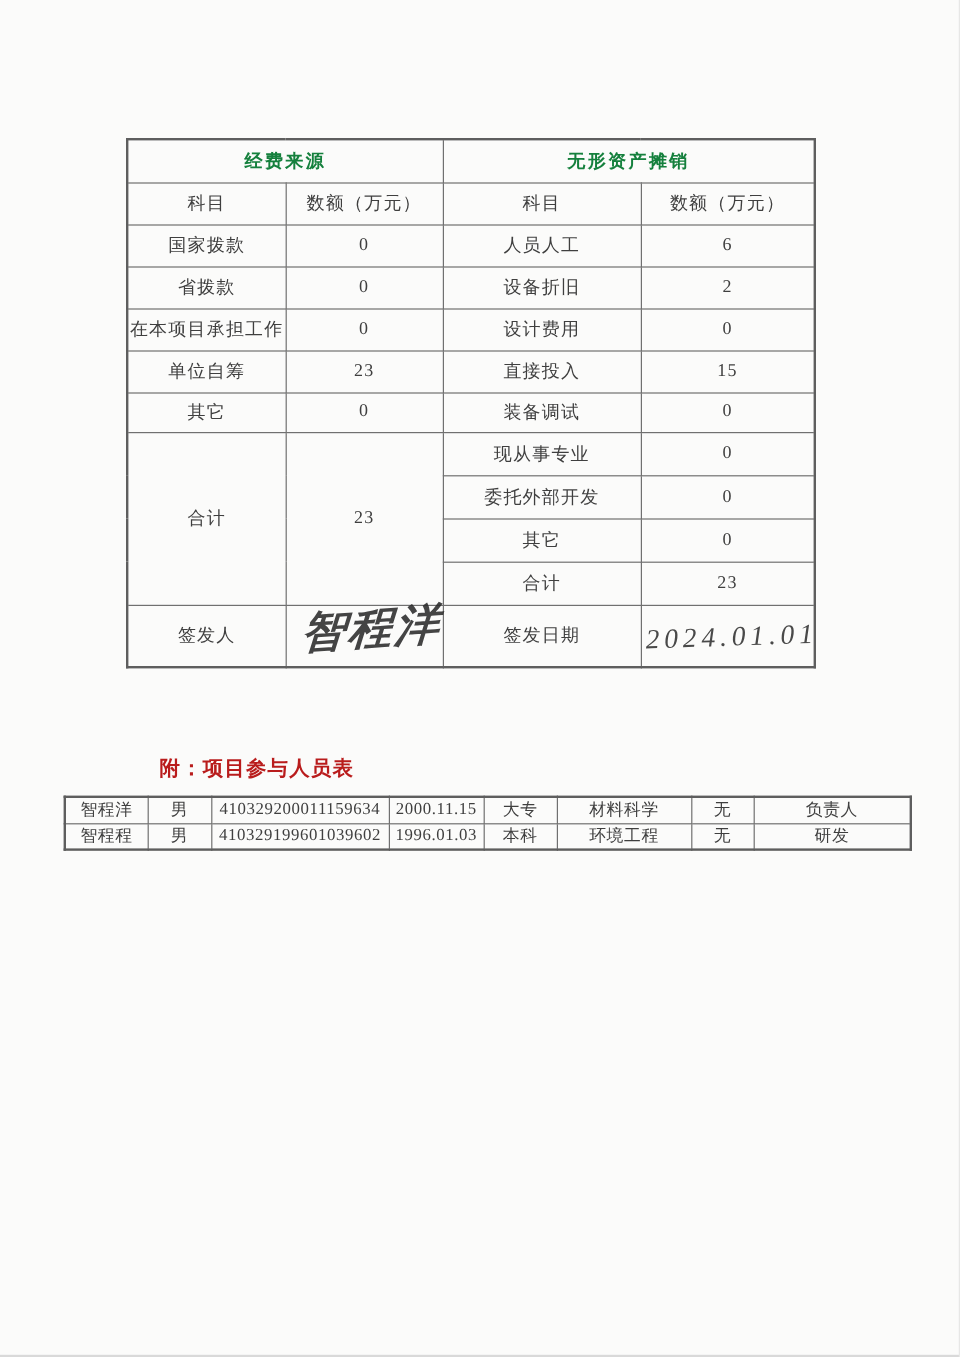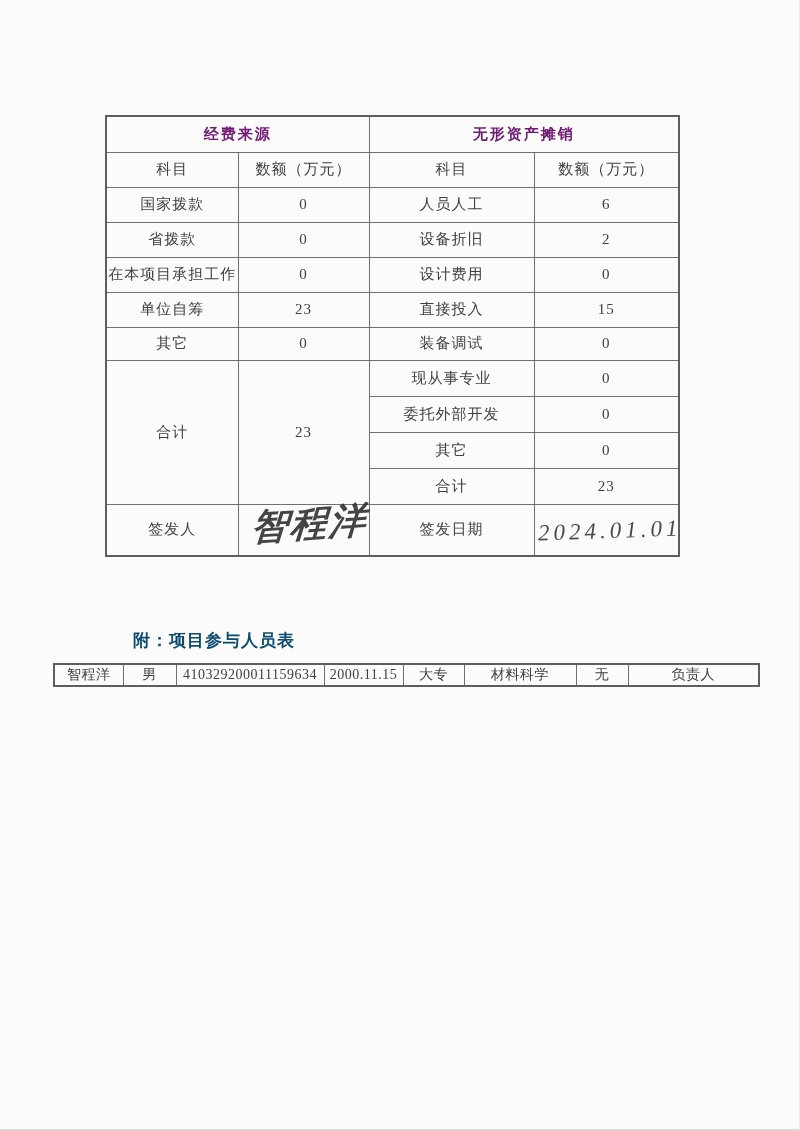--- a/index.html
+++ b/index.html
@@ -17,21 +17,21 @@
     border-collapse:collapse;table-layout:fixed;
     border:2px solid #5e5e5e;
   }
   .budget-table td,.budget-table th{
     border:1px solid #707070;
     text-align:center;vertical-align:middle;
     font-size:15px;font-weight:normal;
     padding:0;overflow:visible;
     letter-spacing:1px;
   }
-  .budget-table th.span-head{font-weight:bold;color:#701a75;letter-spacing:2px;}
+  .budget-table th.span-head{font-weight:bold;color:#15803d;letter-spacing:2px;}
   .r36{height:36px}.r35{height:35px}.r33{height:33px}
   .sig-cell{position:relative;}
   .signature{
     display:inline-block;
     font-size:37px;font-style:italic;font-weight:bold;
     color:#2b2b2b;opacity:.88;
     transform:rotate(-4deg) skewX(-8deg);
     position:relative;top:-6px;left:6px;
     white-space:nowrap;letter-spacing:2px;
   }
@@ -39,21 +39,21 @@
     display:inline-block;
     font-size:23px;font-style:italic;
     color:#2b2b2b;opacity:.85;
     letter-spacing:4px;white-space:nowrap;
     transform:rotate(-2deg);
     position:relative;top:1px;left:3px;
   }
   
   .people-title{
     position:absolute;left:113px;top:629px;
-    font-size:17px;font-weight:bold;color:#0c4a6e;
+    font-size:17px;font-weight:bold;color:#b91c1c;
     letter-spacing:1px;
     padding-left:20px;
   }
   .people-table{
     position:absolute;left:53px;top:663px;
     border-collapse:collapse;table-layout:fixed;
     border:2px solid #5e5e5e;
   }
   .people-table td,.people-table th{
     border:1px solid #707070;
@@ -167,17 +167,27 @@
   <tr class="prow">
     <td>智程洋</td>
     <td>男</td>
     <td>410329200011159634</td>
     <td>2000.11.15</td>
     <td>大专</td>
     <td>材料科学</td>
     <td>无</td>
     <td>负责人</td>
   </tr>
+  <tr class="prow">
+    <td>智程程</td>
+    <td>男</td>
+    <td>410329199601039602</td>
+    <td>1996.01.03</td>
+    <td>本科</td>
+    <td>环境工程</td>
+    <td>无</td>
+    <td>研发</td>
+  </tr>
 </tbody>
   </table>
 
 <div class="scan-edge-bottom"></div>
 <div class="scan-edge-right"></div>
 
 </body></html>

